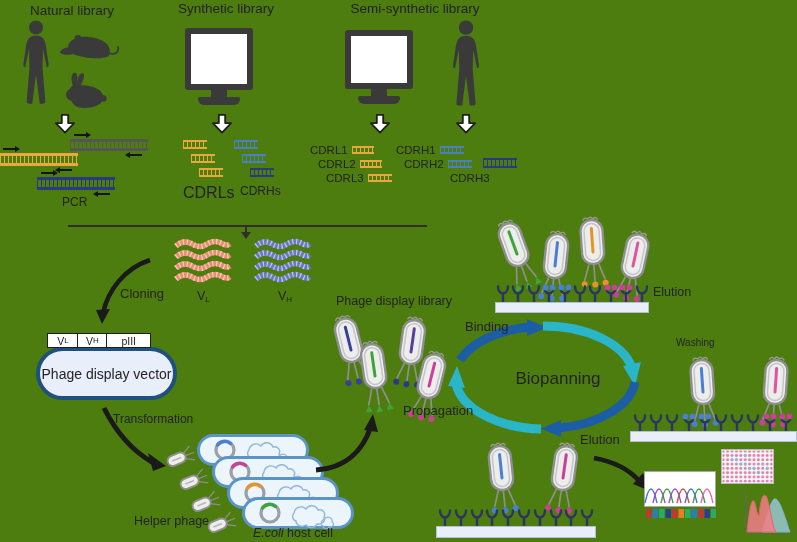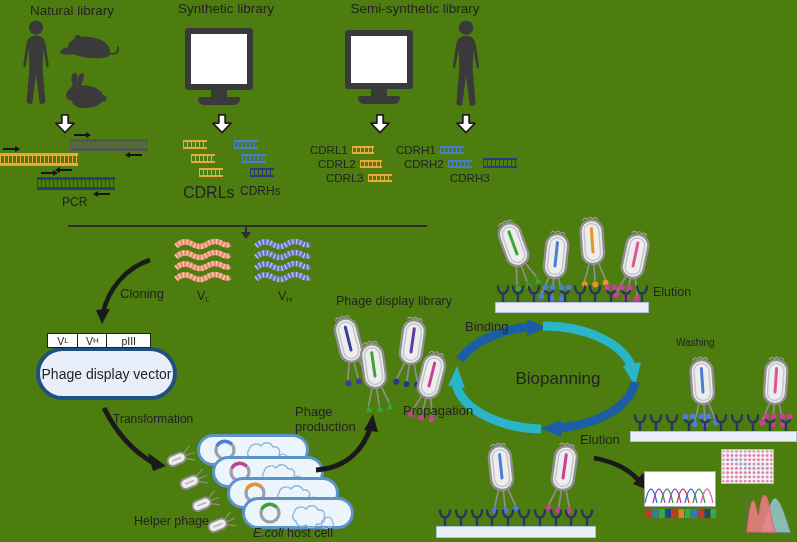--- a/index.html
+++ b/index.html
@@ -265,21 +265,20 @@
     </svg>
   <svg class="abs" style="left:191px;top:493px;transform:rotate(-22deg)" width="30" height="19">
       <use href="#helper"></use>
     </svg>
   <svg class="abs" style="left:207px;top:514px;transform:rotate(-22deg)" width="30" height="19">
       <use href="#helper"></use>
     </svg>
   <div class="lbl" style="left:134px;top:514px">Helper phage</div>
   <div class="lbl" style="left:253px;top:526px"><span class="it">E.coli</span><span> host cell</span></div>
 
-  <div class="lbl" style="left:295px;top:404px;width:76px;white-space:normal;line-height:15px;font-size:13px">Phage production</div>
   <svg class="abs" style="left:0px;top:0px" width="400" height="490">
     <path d="M316 470 C 348 468 364 448 371 426" stroke="#1a1a1a" stroke-width="5" fill="none"></path>
     <polygon points="364,430 378,432 373,414" fill="#1a1a1a"></polygon>
   </svg>
 
   <div class="lbl" style="left:336px;top:294px">Phage display library</div>
   <svg class="phage" style="left:334px;top:312px;--ln:var(--linenavy,#3a3f9e);--tip:var(--linenavy,#3a3f9e);transform:rotate(-14deg)" width="34" height="76">
       <use href="#ph-c"></use>
     </svg>
   <svg class="phage" style="left:358px;top:338px;--ln:var(--green,#3fa33c);--tip:var(--green,#3fa33c);transform:rotate(-8deg)" width="34" height="76">

